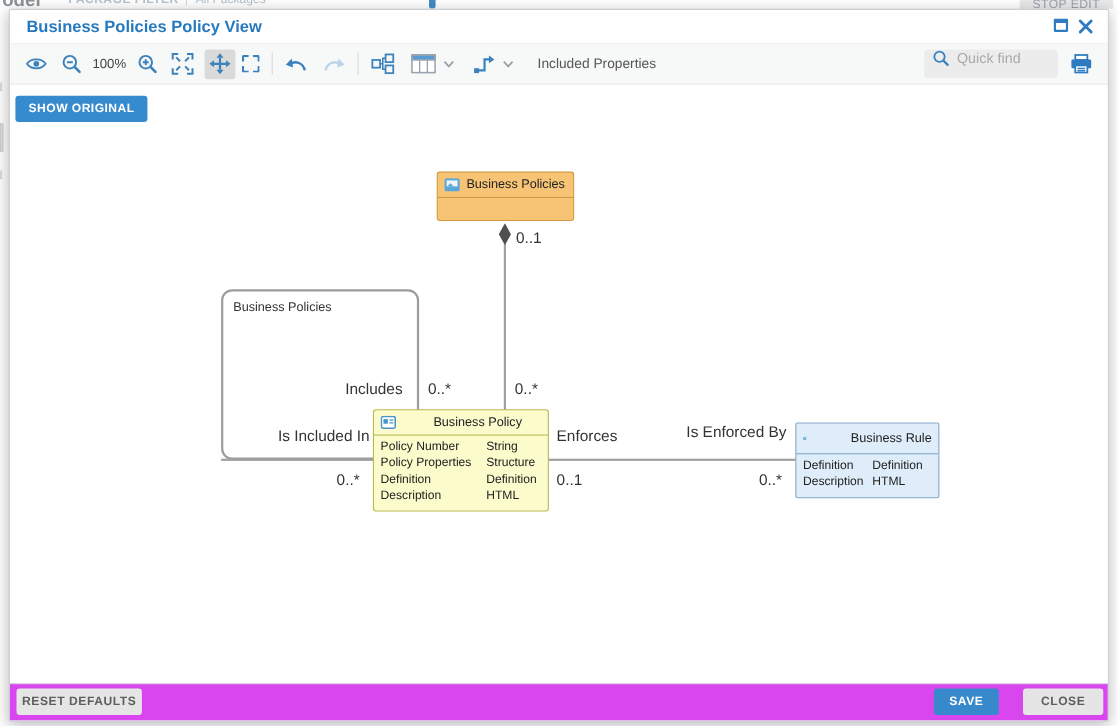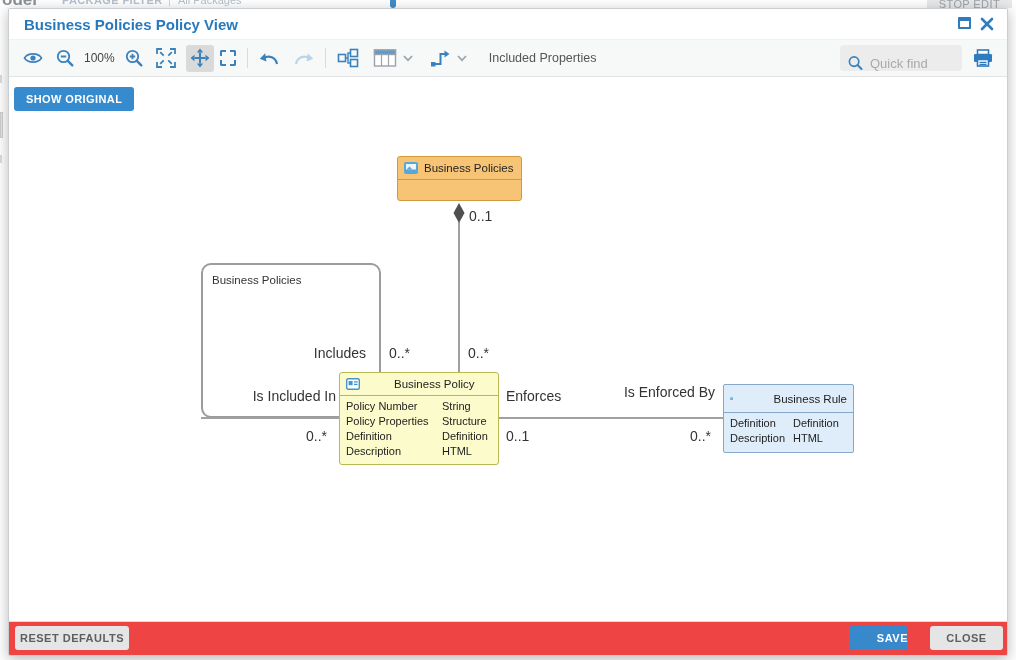--- a/index.html
+++ b/index.html
@@ -30,21 +30,21 @@
 
   .toolbar { position:relative; height:38px; background:#f7f8f8; border-top:1px solid #f0f1f2; border-bottom:1px solid #e2e4e6;
              display:flex; align-items:center; padding:0 14px; }
   .tb-btn { display:flex; align-items:center; justify-content:center; cursor:pointer; }
   .tb-zoom-level { margin-left:10px; font-size:12px; color:#444; }
   .tb-sep { width:1px; height:20px; background:#d8dadc; margin-left:11px; }
   .tb-active { background:#dadada; border-radius:3px; width:28px; height:27px; }
   .marquee-box { width:16px; height:16px; border:2px dashed #3b82bc; border-radius:2px; }
   .tb-label { margin-left:22px; font-size:12.5px; color:#555; }
   .tb-spacer { flex:1; }
-  .quickfind { display:flex; align-items:flex-end; width:122px; height:26px; background:#ececec; border-radius:4px; padding:0 8px; }
+  .quickfind { display:flex; align-items:flex-start; width:122px; height:26px; background:#ececec; border-radius:4px; padding:0 8px; }
   .quickfind input { border:none; background:transparent; outline:none; width:84px; margin-left:7px;
                      font-family:"Liberation Sans", sans-serif; font-size:13px; color:#555; }
   .quickfind input::placeholder { color:#a9a9a9; }
   .print-wrap { margin-left:11px; }
 
   
   .canvas { position:absolute; left:0; top:68px; width:1000px; height:546px; background:#fff; overflow:hidden; }
   .show-original { position:absolute; left:5px; top:10px; height:24px; padding:0 12px; background:#358bce; color:#fff;
                    border:none; border-radius:3px; font-family:"Liberation Sans", sans-serif;
                    font-size:11px; font-weight:bold; letter-spacing:.4px; cursor:pointer; }
@@ -72,27 +72,27 @@
   .e-yellow .attr-name { width:96px; }
 
   .e-blue { left:714px; top:307px; width:131px; height:69px; background:#deedf9; border:1px solid #85a8c8; border-radius:2px; }
   .e-blue .entity-header { height:28px; border-bottom:1px solid #85a8c8;gap:34px; }
   .e-blue .attrs { padding-top:3px; }
   .e-blue .attr-name { width:63px; }
 
   .diamond { position:absolute; left:444px; top:126px; }
 
   
-  .footer { position:absolute; left:0; bottom:0; width:1000px; height:34px; background:#ef4444; border-top:1px solid #dcdcdc; }
+  .footer { position:absolute; left:0; bottom:0; width:1000px; height:34px; background:#d946ef; border-top:1px solid #dcdcdc; }
   .btn { position:absolute; top:4px; height:24px; border:none; border-radius:3px; cursor:pointer;
          font-family:"Liberation Sans", sans-serif; font-size:11px; font-weight:bold; letter-spacing:.5px; }
   .btn-gray { background:#e5e5e5; color:#5e5e5e; }
   .btn-blue { background:#3789cc; color:#fff; }
   .reset-btn { left:6px; width:114px; }
-  .save-btn { left:840px; width:59px;text-align:right; }
+  .save-btn { left:840px; width:59px; }
   .close-footer-btn { left:921px; width:73px; }
 </style>
 </head>
 <body>
 
 <div id="app">
 
   <div class="top-strip">
     <span class="bg-brand">odel</span>
     <span class="bg-pkg-label">PACKAGE FILTER</span>

